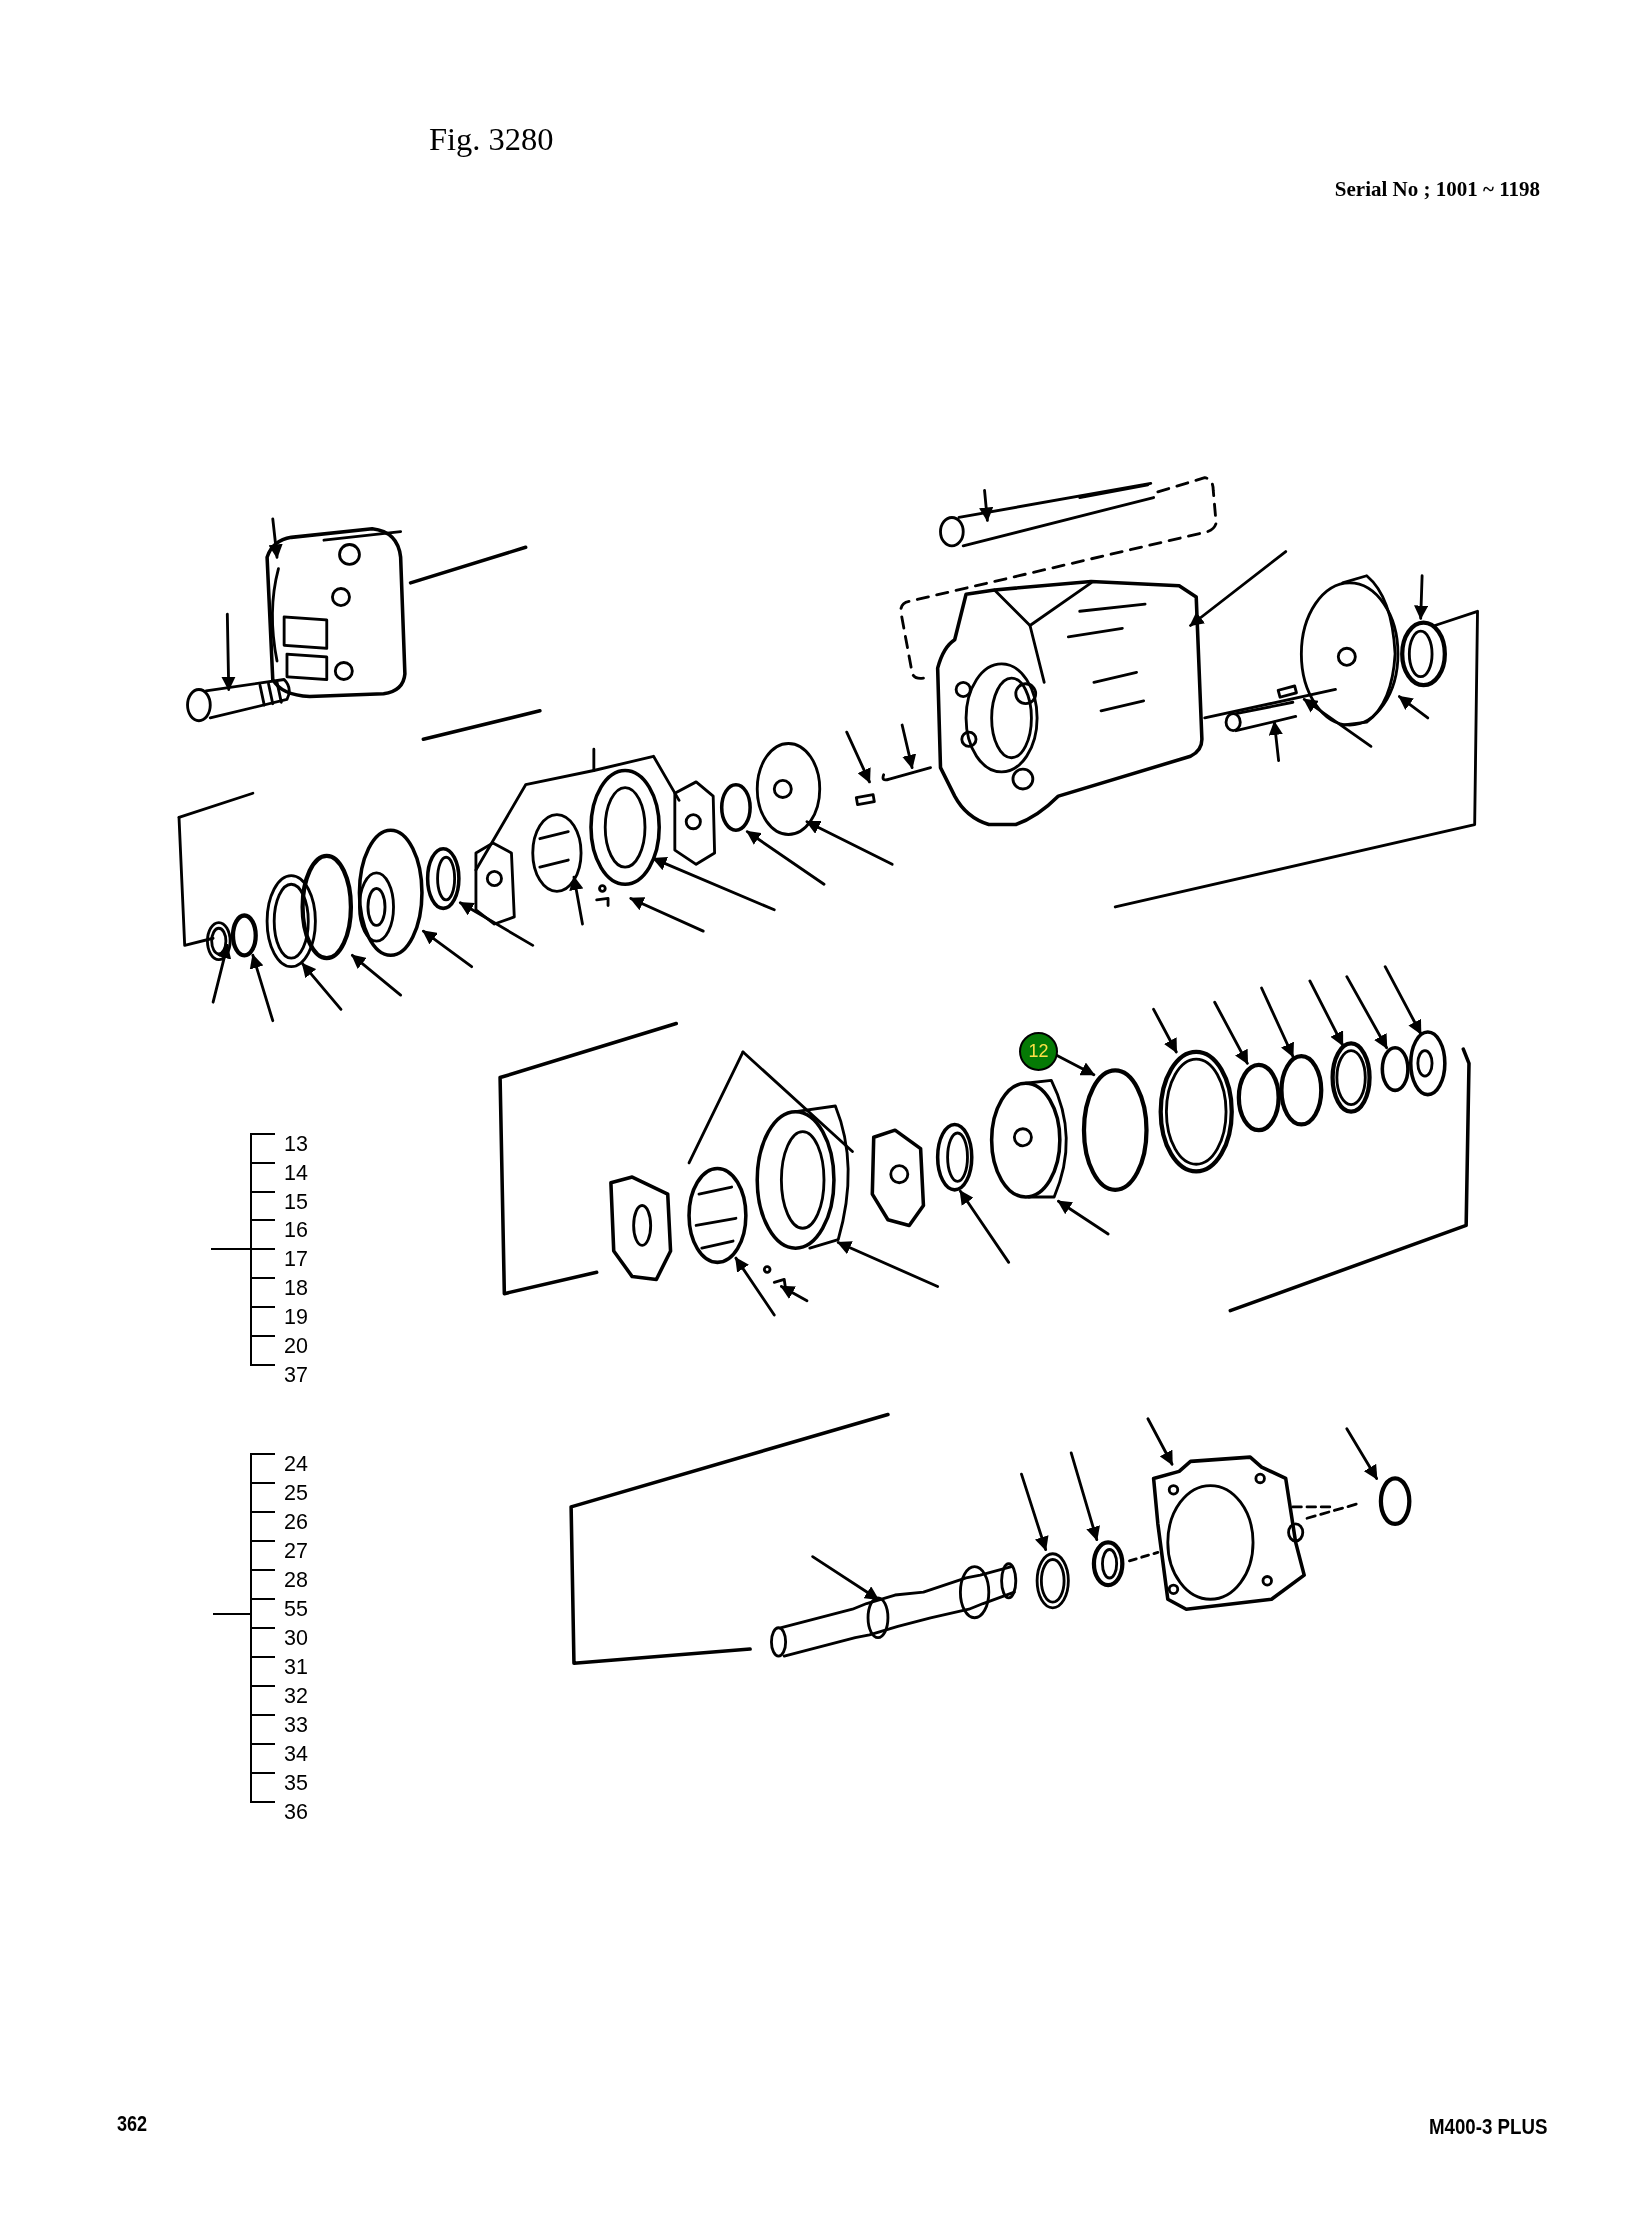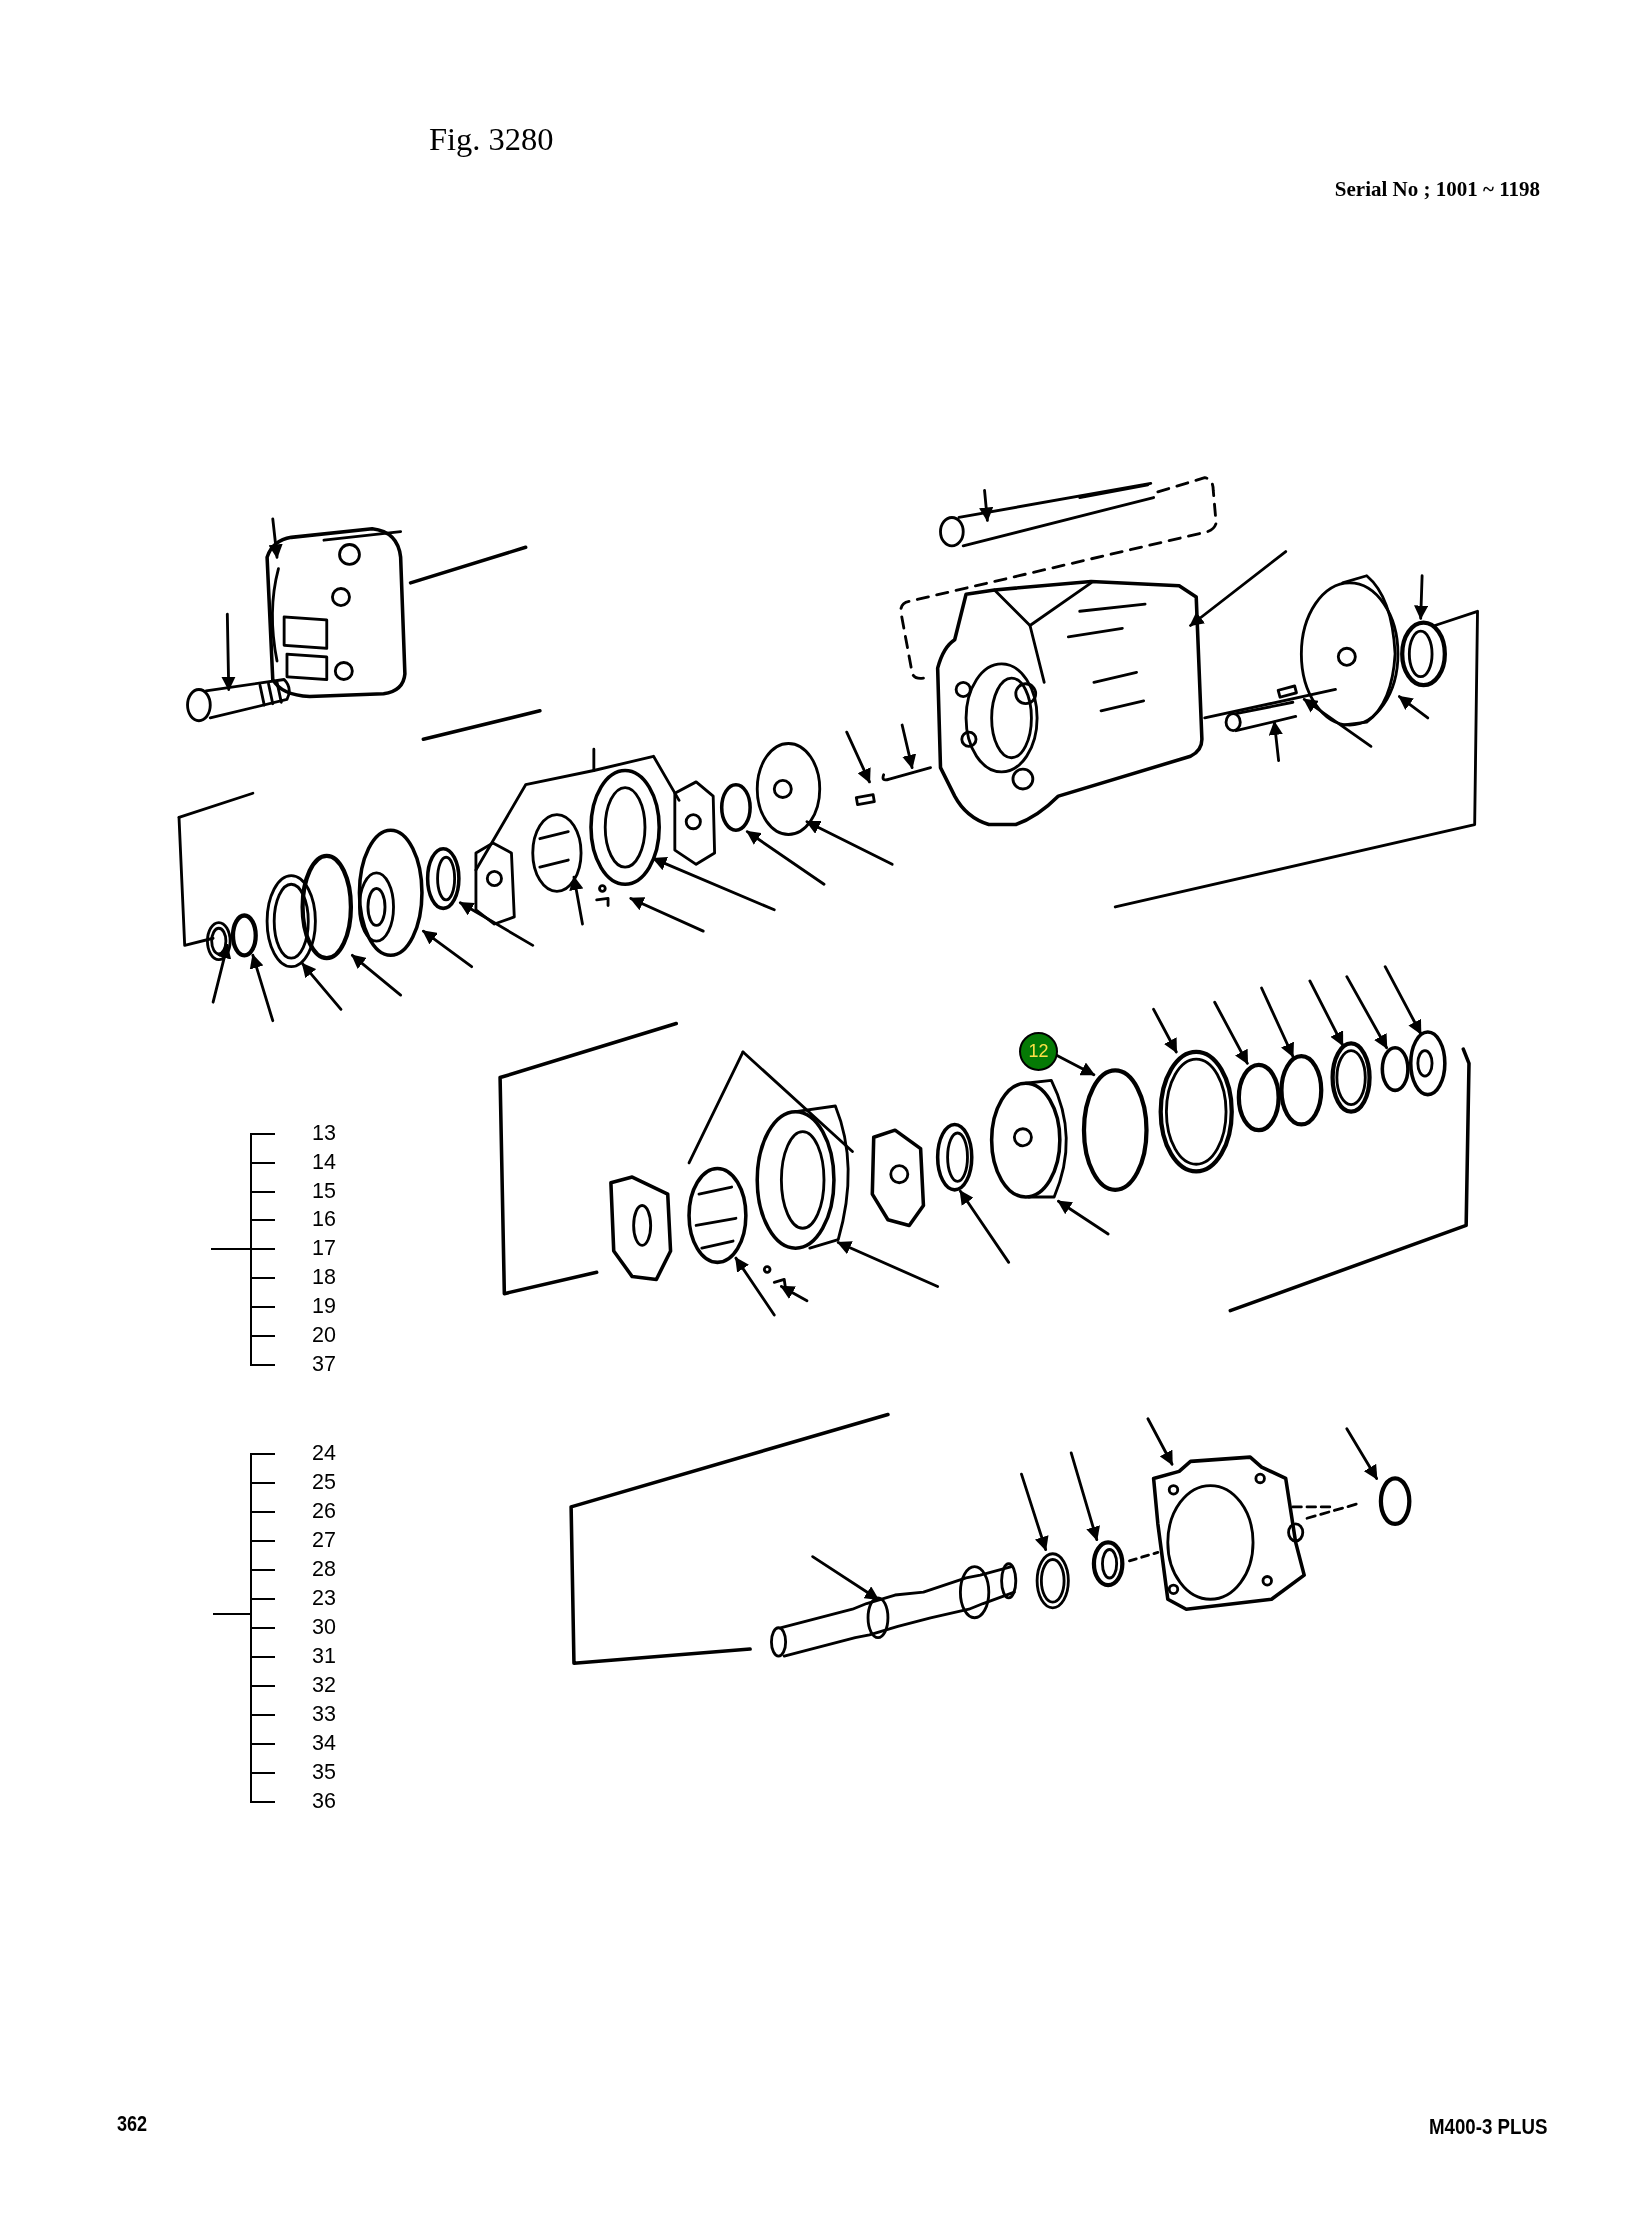--- a/index.html
+++ b/index.html
@@ -15,21 +15,21 @@
   .fig-no { position:absolute; left:429px; top:121px; font-size:32.5px; font-weight:normal; font-family:"Liberation Serif", serif; }
   .title { position:absolute; left:582px; top:95px; font-size:32.5px; font-weight:bold; line-height:40px; font-family:"Liberation Serif", serif; }
   .serial { position:absolute; right:108px; top:177px; font-size:21px; font-weight:bold; font-family:"Liberation Serif", serif; }
 
   
   .drawing { position:absolute; left:0; top:0; width:1648px; height:2239px; }
 
   
   .index { position:absolute; font-family:"Liberation Sans", sans-serif; font-size:21.5px; }
   .index .row { position:absolute; left:0; height:29px; line-height:29px; }
-  .index .row span { position:absolute; left:34px; top:0;margin-left:28px; }
+  .index .row span { position:absolute; left:34px; top:11px; }
   .index .tick { position:absolute; left:0; top:14.3px; width:25px; height:2px; background:#000; }
   .index .spine { position:absolute; left:0; width:2px; background:#000; }
   .index .lead { position:absolute; top:14.3px; height:2px; background:#000; }
 
   
   .callout { position:absolute; left:1019px; top:1032px; width:39px; height:39px; border-radius:50%; background:#057a05; border:2.6px solid #000; box-sizing:border-box; color:#fde047; font-family:"Liberation Sans", sans-serif; font-size:18px; display:flex; align-items:center; justify-content:center; }
 
   .footer-page { position:absolute; left:117px; top:2111px; font-family:"Liberation Sans", sans-serif; font-weight:bold; font-size:22px; transform:scaleX(0.82); transform-origin:left; }
   .footer-model { position:absolute; right:101px; top:2114px; font-family:"Liberation Sans", sans-serif; font-weight:bold; font-size:22px; transform:scaleX(0.85); transform-origin:right; }
 </style>
@@ -356,21 +356,21 @@
     <div class="row" style="top:87px;">
         <div class="tick"></div>
         <span>27</span>
       </div>
     <div class="row" style="top:116px;">
         <div class="tick"></div>
         <span>28</span>
       </div>
     <div class="row" style="top:145px;">
         <div class="tick"></div>
-        <span>23</span>
+        <span>55</span>
       </div>
     <div class="row" style="top:174px;">
         <div class="tick"></div>
         <span>30</span>
       </div>
     <div class="row" style="top:203px;">
         <div class="tick"></div>
         <span>31</span>
       </div>
     <div class="row" style="top:232px;">

